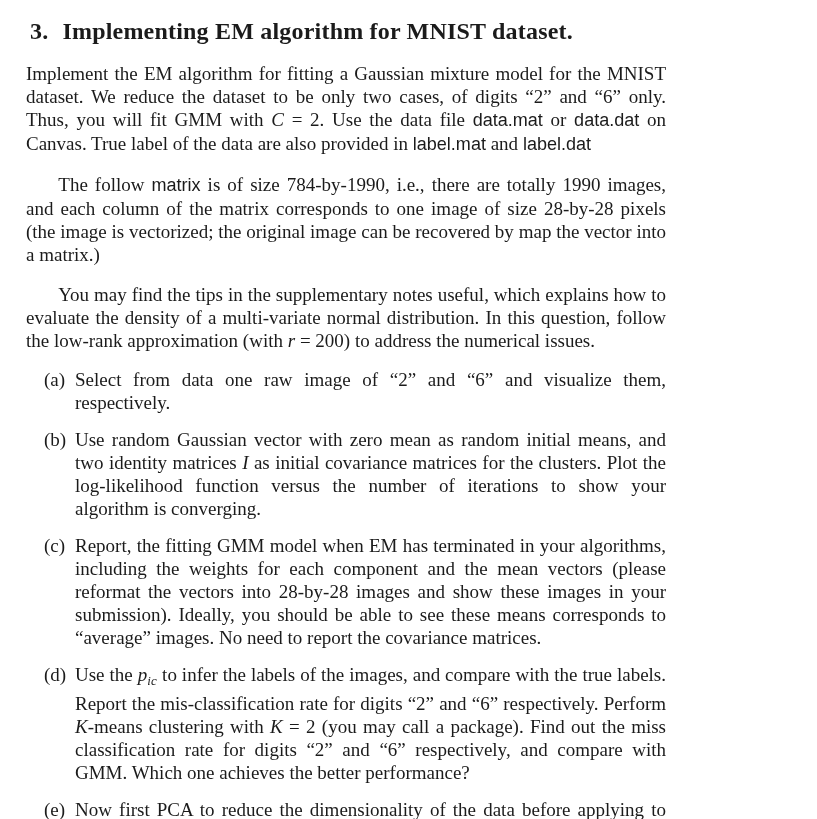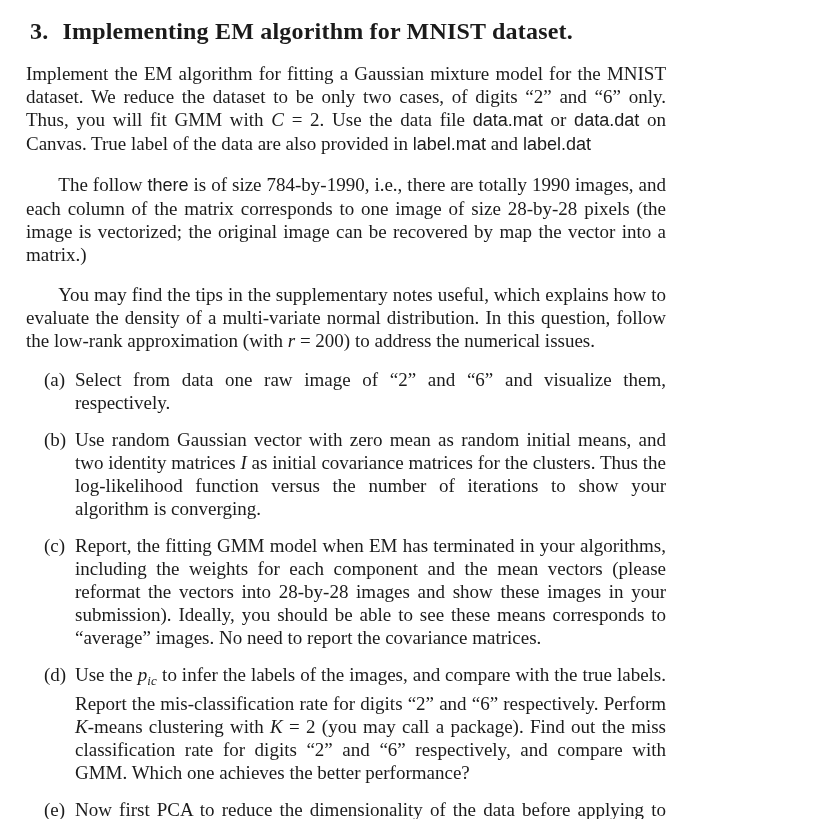--- a/index.html
+++ b/index.html
@@ -79,31 +79,31 @@
 </head>
 <body>
 
 <div class="page">
 
   <h1 class="section-heading">
     <span class="sec-num">3.</span><span class="sec-title">Implementing EM algorithm for MNIST dataset.</span>
   </h1>
 
   <p class="para"><span class="seg-rm">Implement the EM algorithm for fitting a Gaussian mixture model for the MNIST dataset. We reduce the dataset to be only two cases, of digits “2” and “6” only. Thus, you will fit GMM with </span><span class="seg-it">C</span><span class="seg-rm"> = 2. Use the data file </span><span class="seg-sf">data.mat</span><span class="seg-rm"> or </span><span class="seg-sf">data.dat</span><span class="seg-rm"> on Canvas. True label of the data are also provided in </span><span class="seg-sf">label.mat</span><span class="seg-rm"> and </span><span class="seg-sf">label.dat</span></p>
-  <p class="para indent"><span class="seg-rm">The follow </span><span class="seg-sf">there</span><span class="seg-rm"> is of size 784-by-1990, i.e., there are totally 1990 images, and each column of the matrix corresponds to one image of size 28-by-28 pixels (the image is vectorized; the original image can be recovered by map the vector into a matrix.)</span></p>
+  <p class="para indent"><span class="seg-rm">The follow </span><span class="seg-sf">matrix</span><span class="seg-rm"> is of size 784-by-1990, i.e., there are totally 1990 images, and each column of the matrix corresponds to one image of size 28-by-28 pixels (the image is vectorized; the original image can be recovered by map the vector into a matrix.)</span></p>
   <p class="para indent"><span class="seg-rm">You may find the tips in the supplementary notes useful, which explains how to evaluate the density of a multi-variate normal distribution.  In this question, follow the low-rank approximation (with </span><span class="seg-it">r</span><span class="seg-rm"> = 200) to address the numerical issues.</span></p>
 
   <ol class="problem-list">
     <li class="item">
       <span class="item-label">(a)</span>
       <span class="item-text"><span class="seg-rm">Select from data one raw image of “2” and “6” and visualize them, respectively.</span></span>
     </li>
     <li class="item">
       <span class="item-label">(b)</span>
-      <span class="item-text"><span class="seg-rm">Use random Gaussian vector with zero mean as random initial means, and two identity matrices </span><span class="seg-it">I</span><span class="seg-rm"> as initial covariance matrices for the clusters. Thus the log-likelihood function versus the number of iterations to show your algorithm is converging.</span></span>
+      <span class="item-text"><span class="seg-rm">Use random Gaussian vector with zero mean as random initial means, and two identity matrices </span><span class="seg-it">I</span><span class="seg-rm"> as initial covariance matrices for the clusters. Plot the log-likelihood function versus the number of iterations to show your algorithm is converging.</span></span>
     </li>
     <li class="item">
       <span class="item-label">(c)</span>
       <span class="item-text"><span class="seg-rm">Report, the fitting GMM model when EM has terminated in your algorithms, including the weights for each component and the mean vectors (please reformat the vectors into 28-by-28 images and show these images in your submission). Ideally, you should be able to see these means corresponds to “average” images. No need to report the covariance matrices.</span></span>
     </li>
     <li class="item">
       <span class="item-label">(d)</span>
       <span class="item-text"><span class="seg-rm">Use the </span><span class="seg-it">p</span><span class="seg-sub">ic</span><span class="seg-rm"> to infer the labels of the images, and compare with the true labels. Report the mis-classification rate for digits “2” and “6” respectively. Perform </span><span class="seg-it">K</span><span class="seg-rm">-means clustering with </span><span class="seg-it">K</span><span class="seg-rm"> = 2 (you may call a package). Find out the miss classification rate for digits “2” and “6” respectively, and compare with GMM. Which one achieves the better performance?</span></span>
     </li>
     <li class="item">

